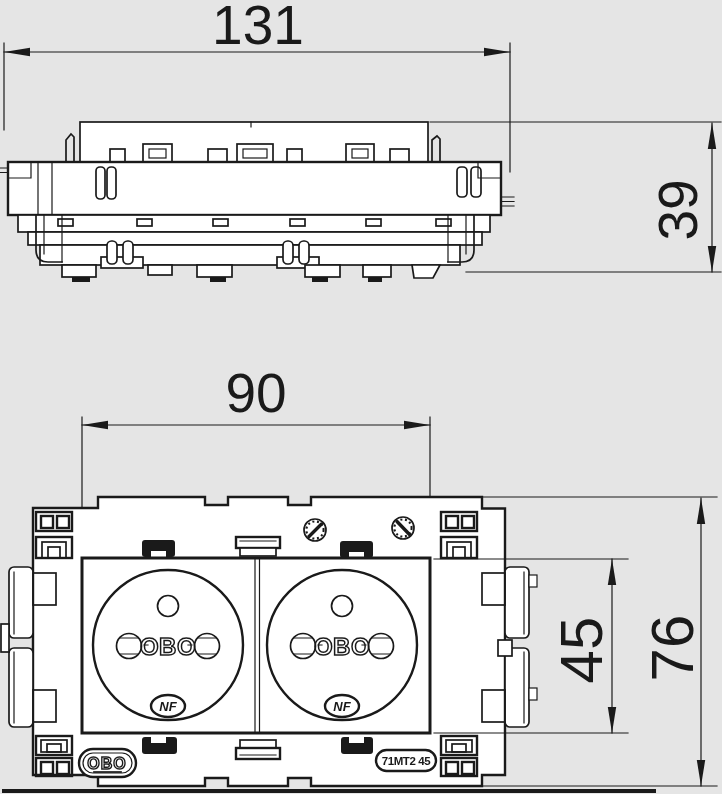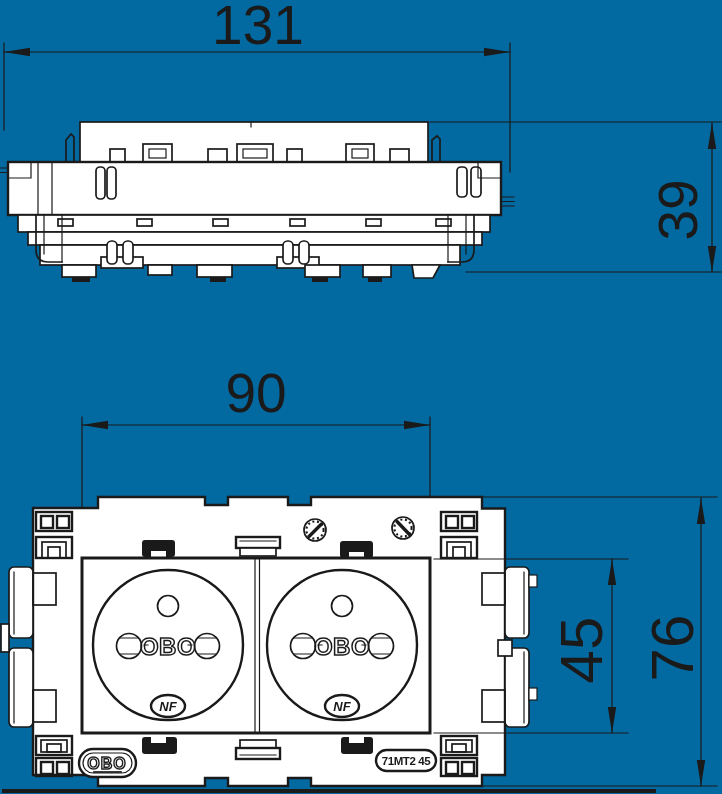--- a/index.html
+++ b/index.html
@@ -1,16 +1,16 @@
 <!DOCTYPE html>
 <html><head>
 <meta charset="utf-8">
 <style>
   html,body{margin:0;padding:0;background:#fff}
-  .page{width:722px;height:794px;background:#0369a1;position:relative;overflow:hidden}
+  .page{width:722px;height:794px;background:#e5e5e5;position:relative;overflow:hidden}
   svg{display:block}
   
   .s{stroke:#1a1a1a;fill:none;stroke-width:1.7;stroke-linecap:square;stroke-linejoin:miter}
   .t{stroke:#1a1a1a;fill:none;stroke-width:1.2;stroke-linecap:square}
   .k{stroke:#1a1a1a;fill:none;stroke-width:2.4;stroke-linecap:square}
   .f{stroke:#1a1a1a;fill:none;stroke-width:3;stroke-linecap:square}
   .x4{stroke:#1a1a1a;fill:none;stroke-width:4}
   .blk{fill:#1a1a1a;stroke:none}
   .wf{fill:#fff}
   .arrow{fill:#1a1a1a;stroke:none}

